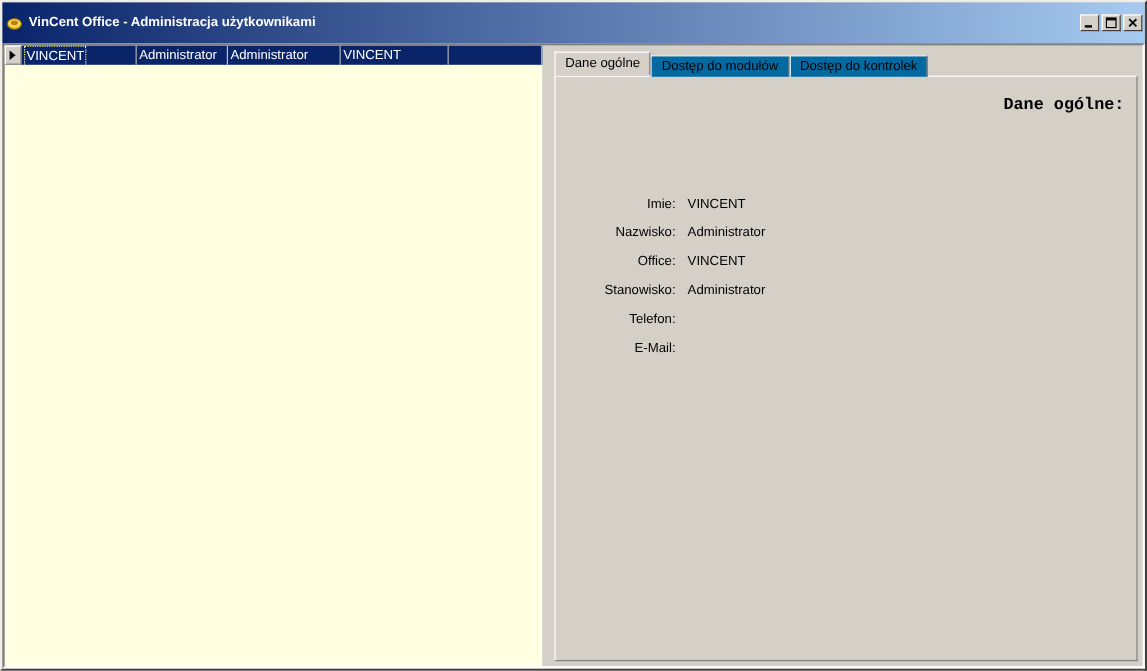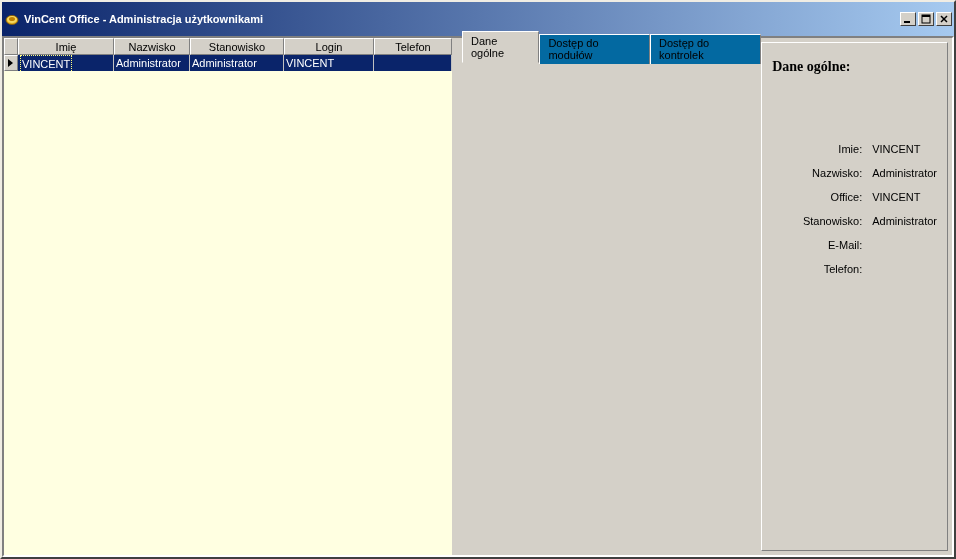--- a/index.html
+++ b/index.html
@@ -147,21 +147,21 @@
   }
   .splitter {
     width: 6px;
     background: #d4d0c8;
     cursor: col-resize;
   }
   .right-pane {
     flex: 1;
     background: #d4d0c8;
     display: flex;
-    flex-direction: row;
+    flex-direction: column;
     box-sizing: border-box;
     padding: 4px 4px 4px 4px;
   }
   .tabstrip {
     display: flex;
     align-items: flex-end;
     height: 21px;
     position: relative;
     z-index: 2;
   }
@@ -190,22 +190,22 @@
     border: 1px solid #ffffff;
     border-right-color: #808080;
     border-bottom-color: #808080;
     background: #d4d0c8;
     box-sizing: border-box;
     position: relative;
     z-index: 1;
     padding: 10px 10px 10px 10px;
   }
   .panel-title {
-    text-align: left;
-    font-family: Liberation Serif, serif;
+    text-align: right;
+    font-family: Liberation Mono, monospace;
     font-size: 14px;
     font-weight: bold;
     margin: 6px 0 30px 0;
   }
   .detail-rows {
     margin-left: 10px;
   }
   .detail-row {
     display: flex;
     align-items: baseline;
@@ -255,28 +255,20 @@
             <line x1="8" y1="2" x2="2" y2="8" stroke="#000" stroke-width="1.5"></line>
           </svg>
       </div>
     </div>
   </div>
 
 
   <div class="client-area">
 
     <div class="left-pane">
-      <div class="grid-header">
-        <div class="hcell col-indicator"></div>
-        <div class="hcell col1">Imię</div>
-        <div class="hcell col2">Nazwisko</div>
-        <div class="hcell col3">Stanowisko</div>
-        <div class="hcell col4">Login</div>
-        <div class="hcell col5">Telefon</div>
-      </div>
       <div class="grid-body">
         <div class="grid-row selected">
           <div class="bcell indicator">
             <svg width="8" height="10">
                 <polygon points="1,1 6,5 1,9" fill="#000"></polygon>
               </svg>
           </div>
           <div class="bcell col1"><span class="focus-box">VINCENT</span></div>
           <div class="bcell col2">Administrator</div>
           <div class="bcell col3">Administrator</div>
@@ -307,25 +299,25 @@
           </div>
           <div class="detail-row">
             <div class="dlabel">Office:</div>
             <div class="dvalue">VINCENT</div>
           </div>
           <div class="detail-row">
             <div class="dlabel">Stanowisko:</div>
             <div class="dvalue">Administrator</div>
           </div>
           <div class="detail-row">
+            <div class="dlabel">Telefon:</div>
+            <div class="dvalue"></div>
+          </div>
+          <div class="detail-row">
             <div class="dlabel">E-Mail:</div>
             <div class="dvalue"></div>
           </div>
-          <div class="detail-row">
-            <div class="dlabel">Telefon:</div>
-            <div class="dvalue"></div>
-          </div>
         </div>
       </div>
     </div>
 
   </div>
 </div>
 
 </body></html>

